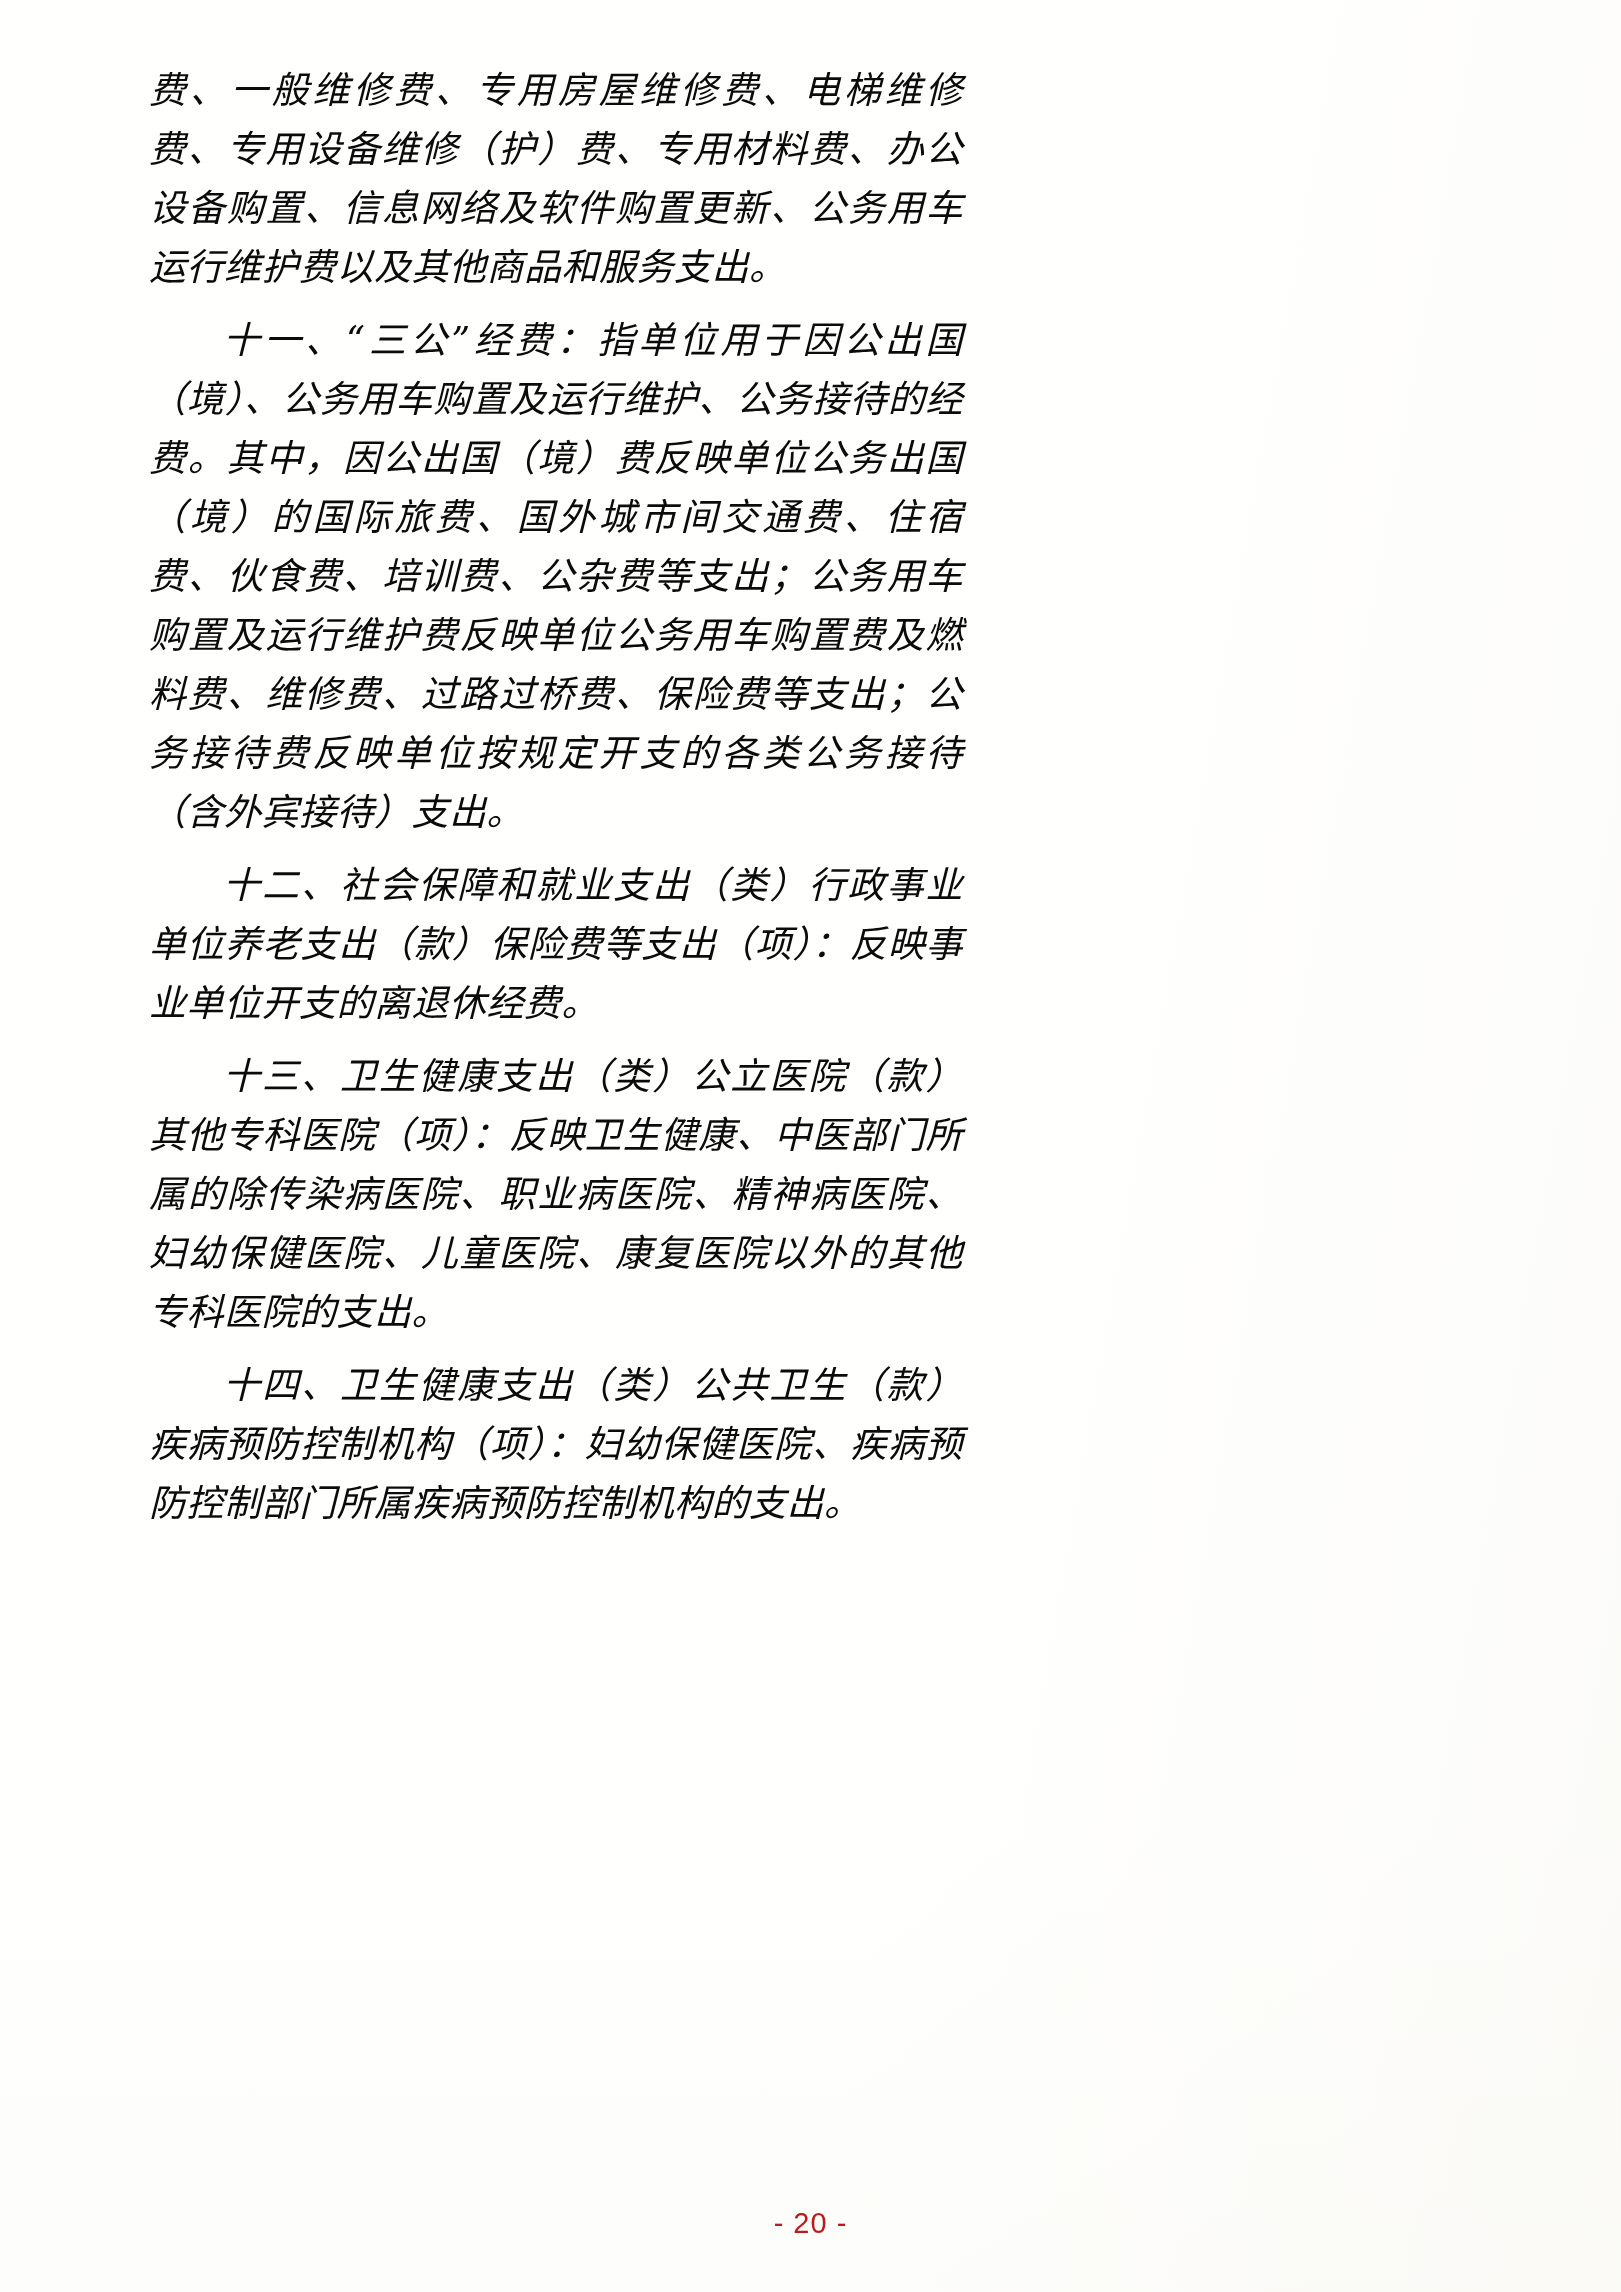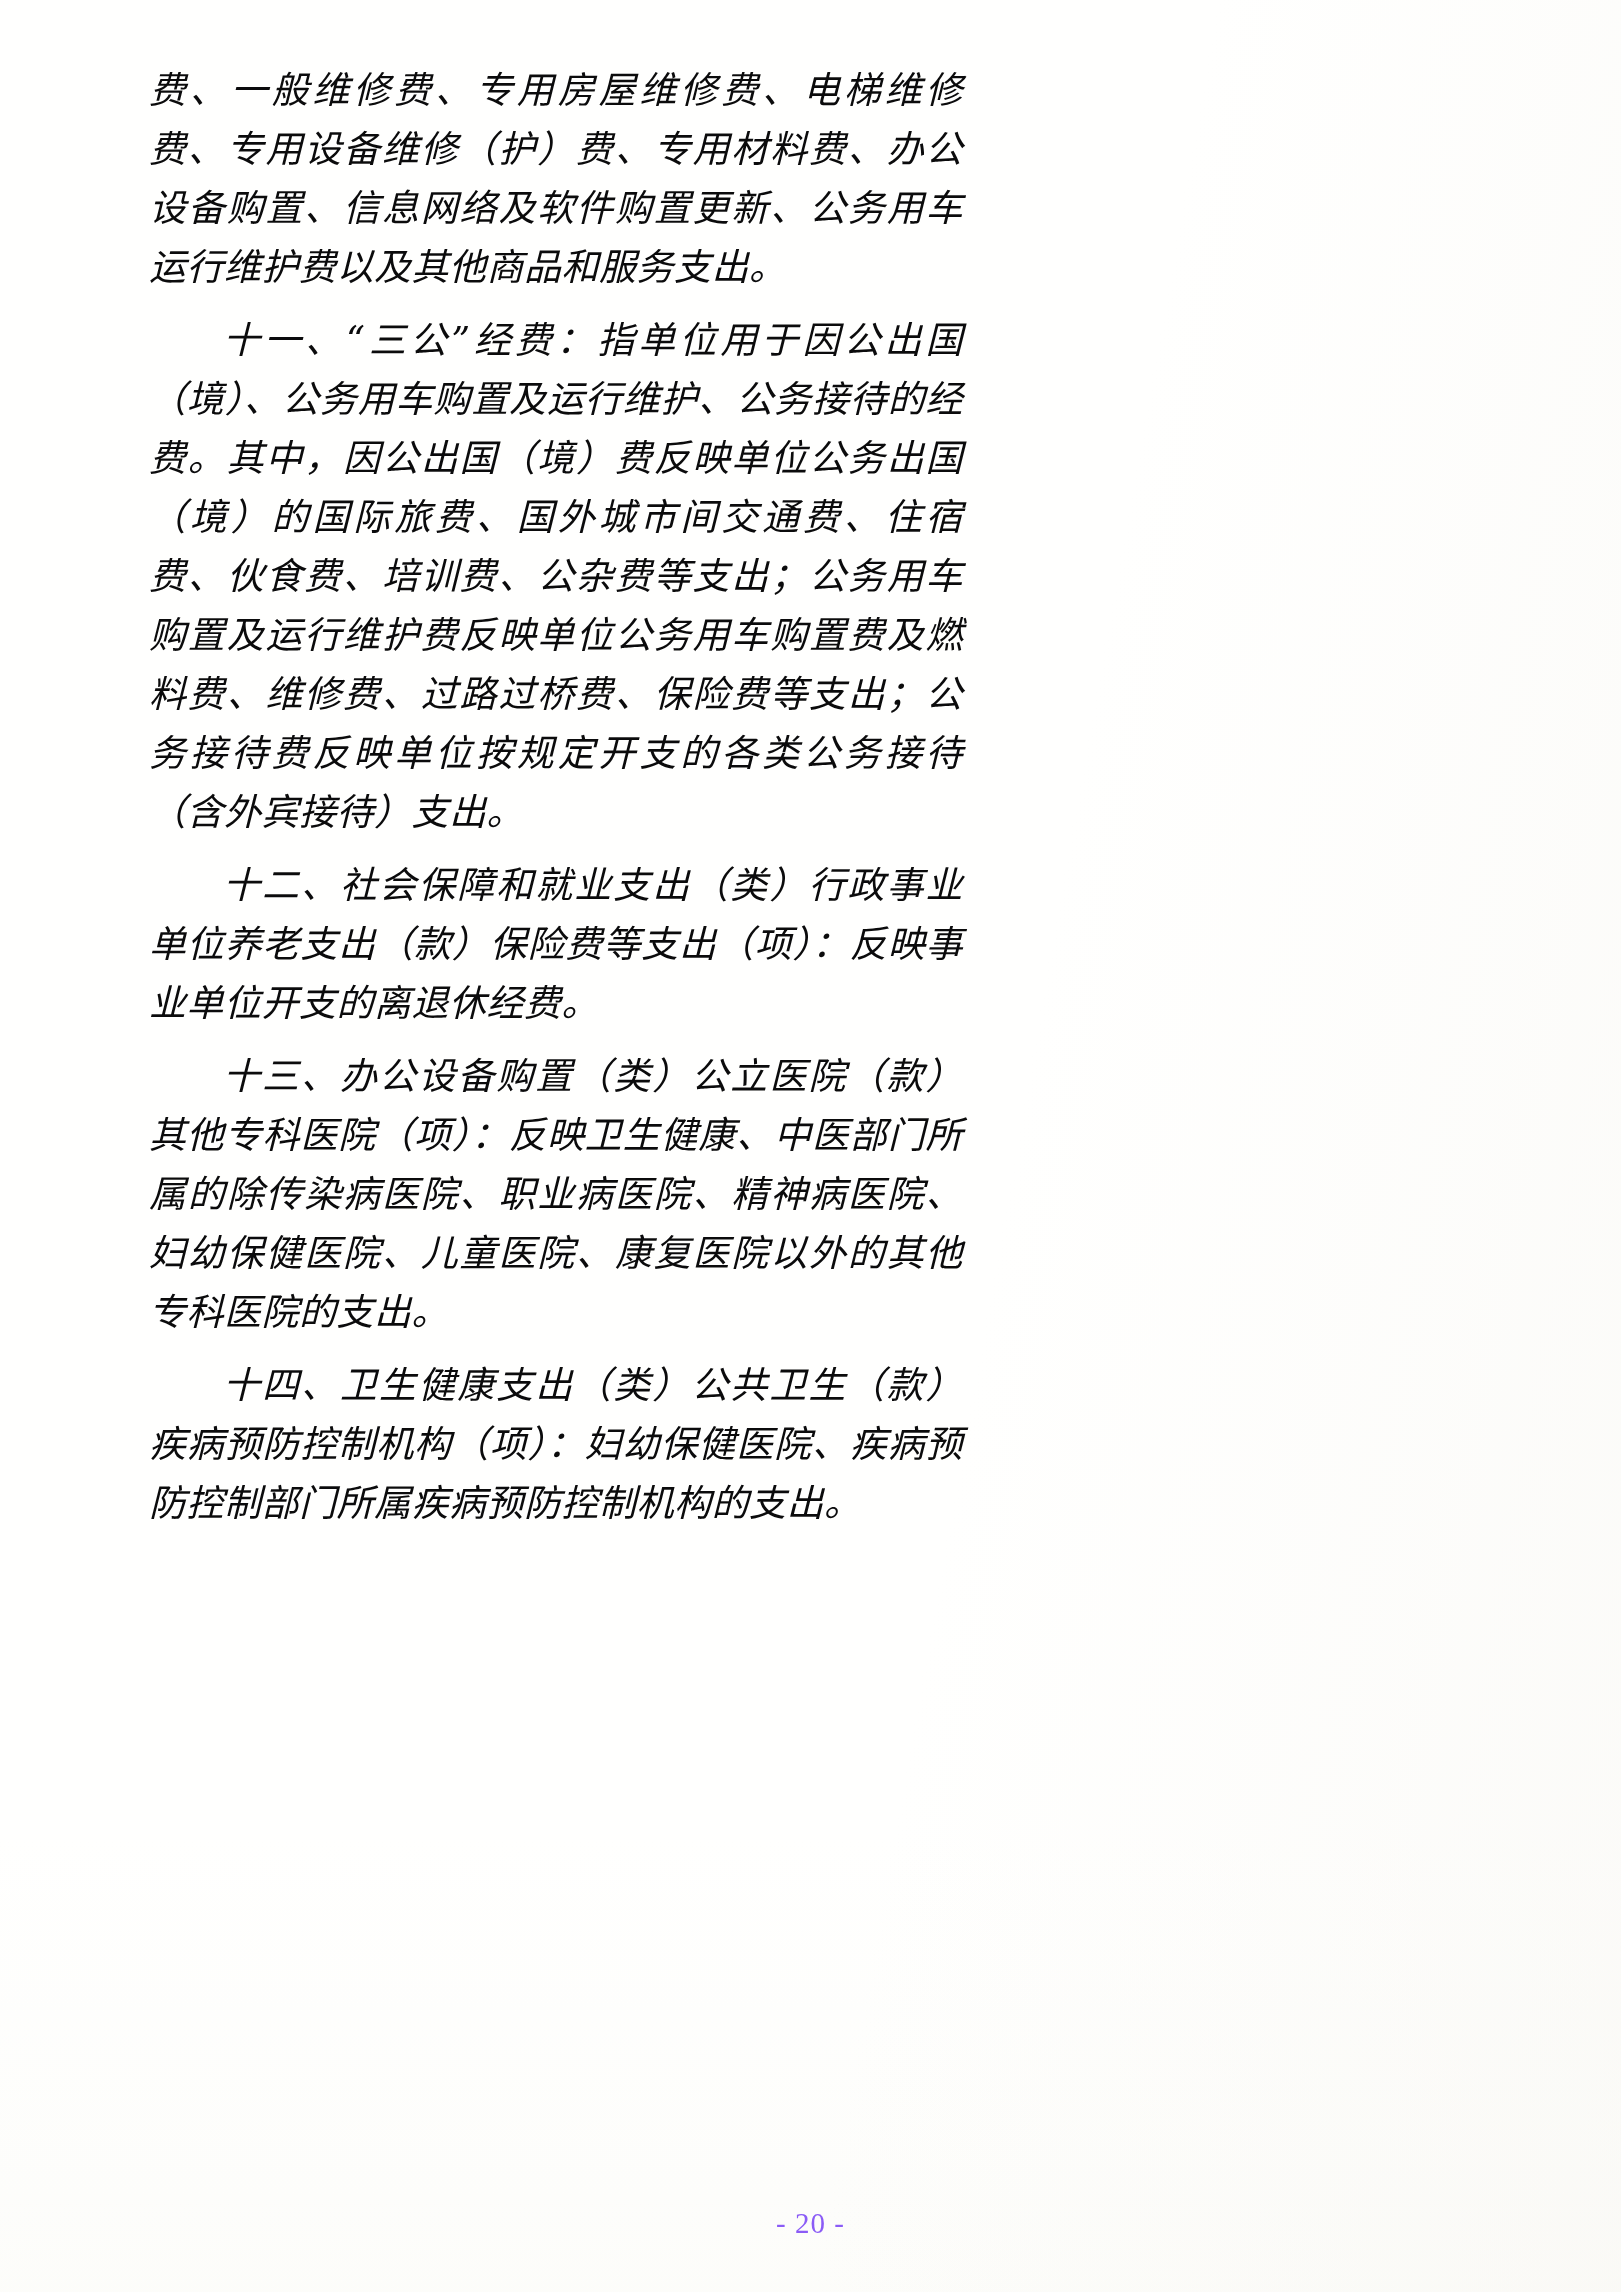--- a/index.html
+++ b/index.html
@@ -64,41 +64,41 @@
     left: 0;
     right: 0;
     top: 2207px;
     text-align: center;
   }
 
   .page-number {
     display: inline-block;
     font-size: 29px;
     line-height: 33px;
-    color: #8b5cf6;
-    font-family: Liberation Serif, serif;
+    color: #b91c1c;
+    font-family: Liberation Sans, sans-serif;
     letter-spacing: 1px;
   }
 </style>
 </head>
 <body>
 
 <div class="page">
 
   <div class="paper-tint"></div>
 
   <div class="text-block">
 
     <p class="para cont">费、一般维修费、专用房屋维修费、电梯维修费、专用设备维修（护）费、专用材料费、办公设备购置、信息网络及软件购置更新、公务用车运行维护费以及其他商品和服务支出。</p>
 
     <p class="para">十一、“三公”经费：指单位用于因公出国（境）、公务用车购置及运行维护、公务接待的经费。其中，因公出国（境）费反映单位公务出国（境）的国际旅费、国外城市间交通费、住宿费、伙食费、培训费、公杂费等支出；公务用车购置及运行维护费反映单位公务用车购置费及燃料费、维修费、过路过桥费、保险费等支出；公务接待费反映单位按规定开支的各类公务接待（含外宾接待）支出。</p>
 
     <p class="para">十二、社会保障和就业支出（类）行政事业单位养老支出（款）保险费等支出（项）：反映事业单位开支的离退休经费。</p>
 
-    <p class="para">十三、办公设备购置（类）公立医院（款）其他专科医院（项）：反映卫生健康、中医部门所属的除传染病医院、职业病医院、精神病医院、妇幼保健医院、儿童医院、康复医院以外的其他专科医院的支出。</p>
+    <p class="para">十三、卫生健康支出（类）公立医院（款）其他专科医院（项）：反映卫生健康、中医部门所属的除传染病医院、职业病医院、精神病医院、妇幼保健医院、儿童医院、康复医院以外的其他专科医院的支出。</p>
 
     <p class="para">十四、卫生健康支出（类）公共卫生（款）疾病预防控制机构（项）：妇幼保健医院、疾病预防控制部门所属疾病预防控制机构的支出。</p>
 
   </div>
 
   <div class="footer">
     <span class="page-number">- 20 -</span>
   </div>
 
 </div>

